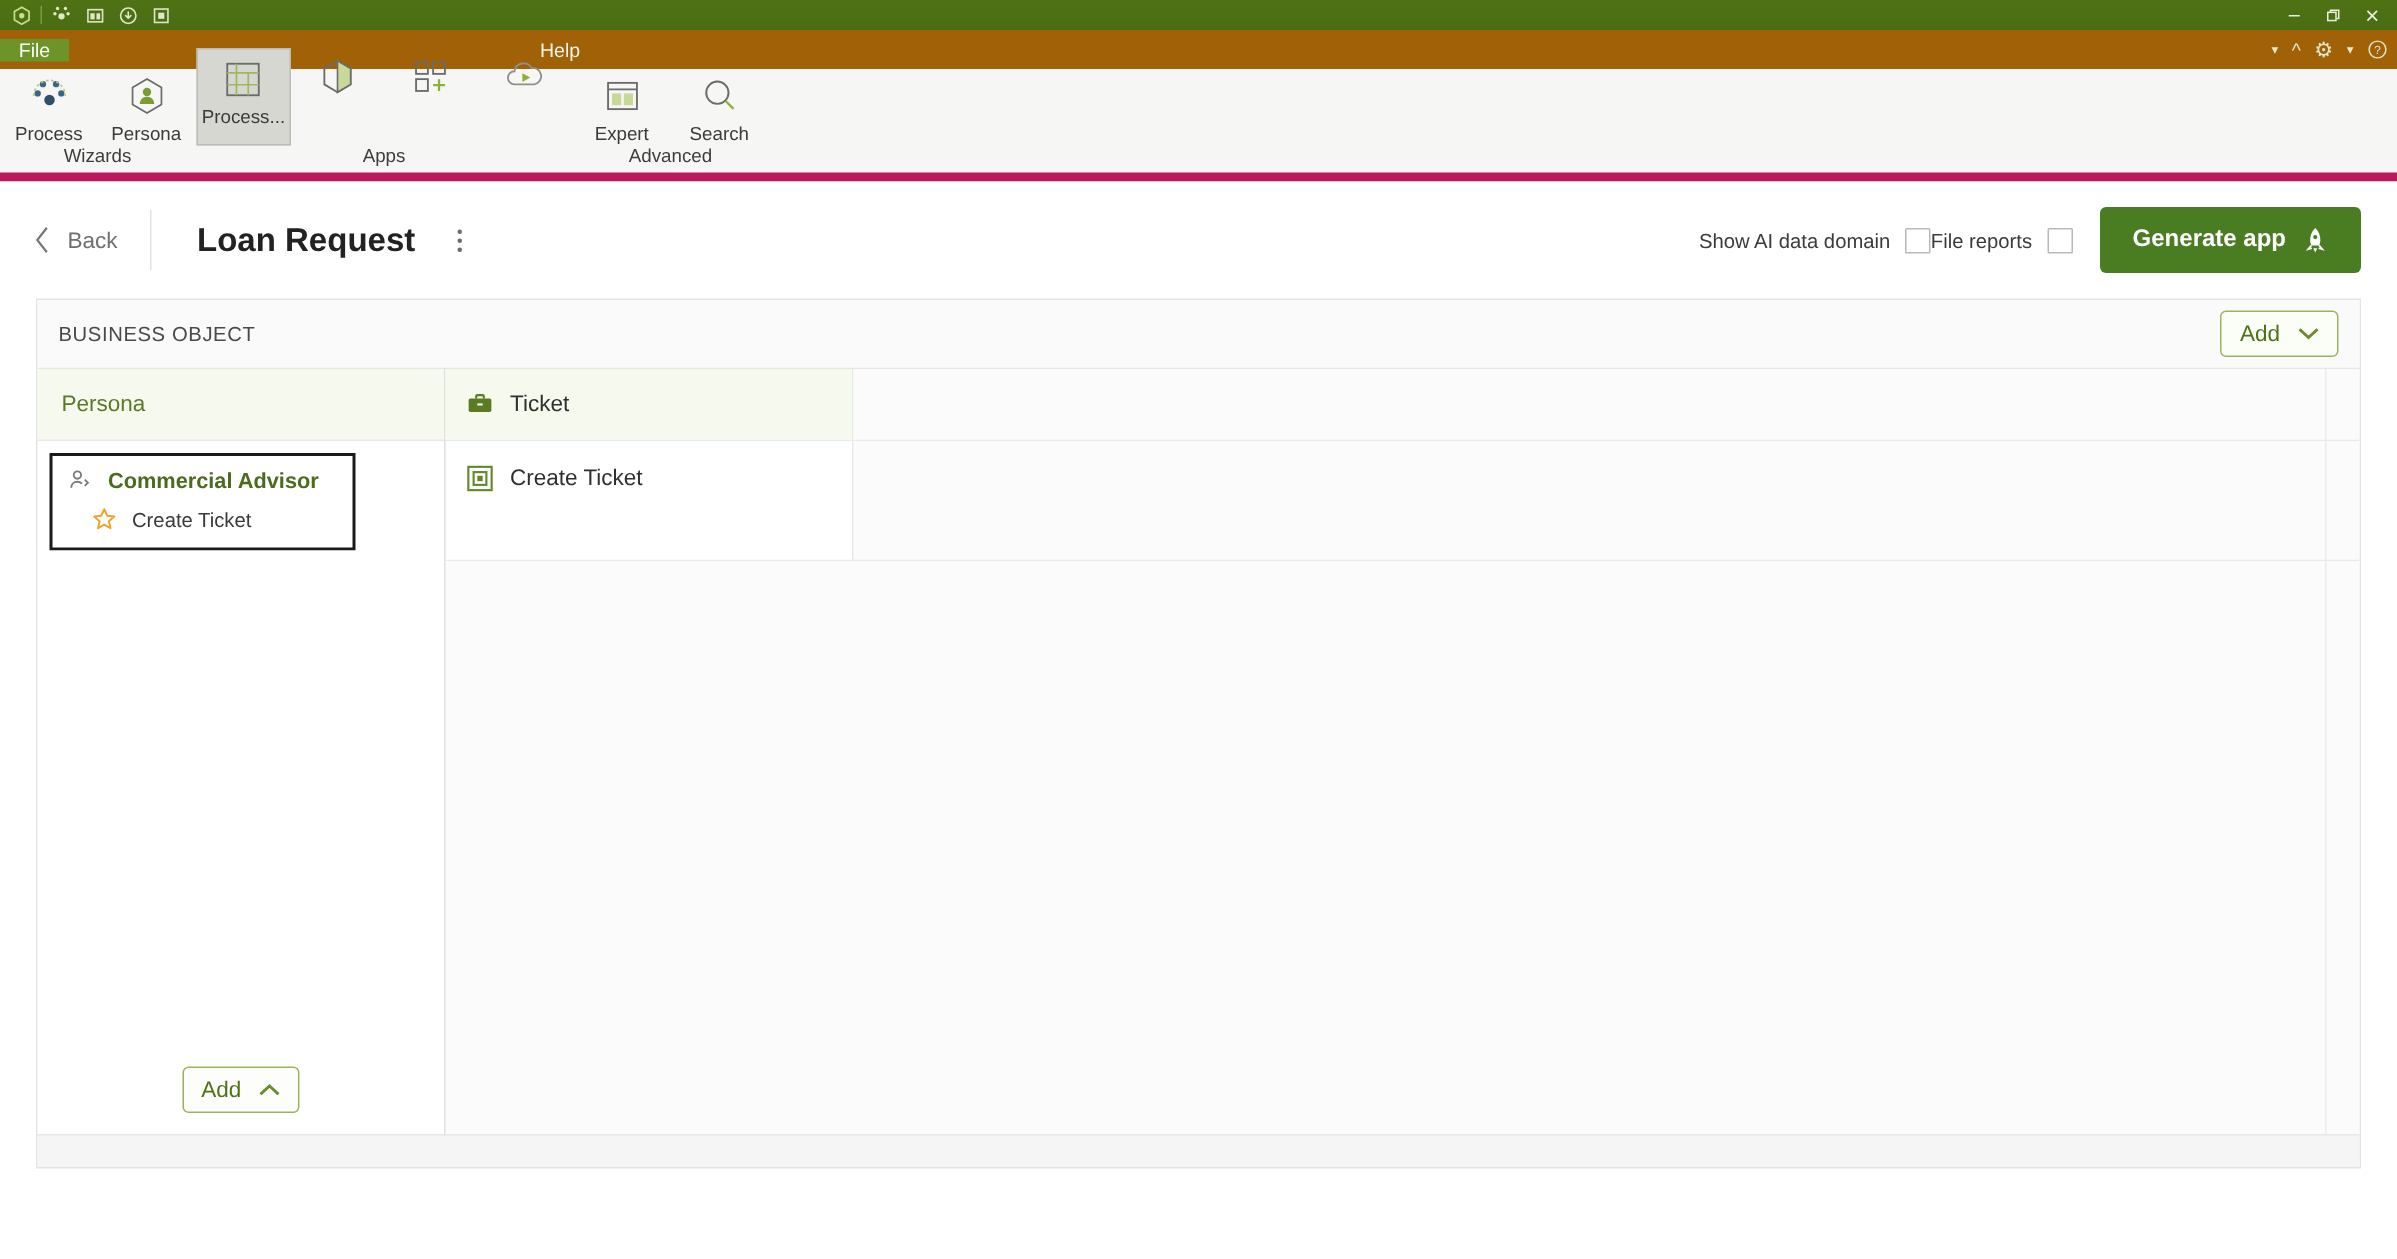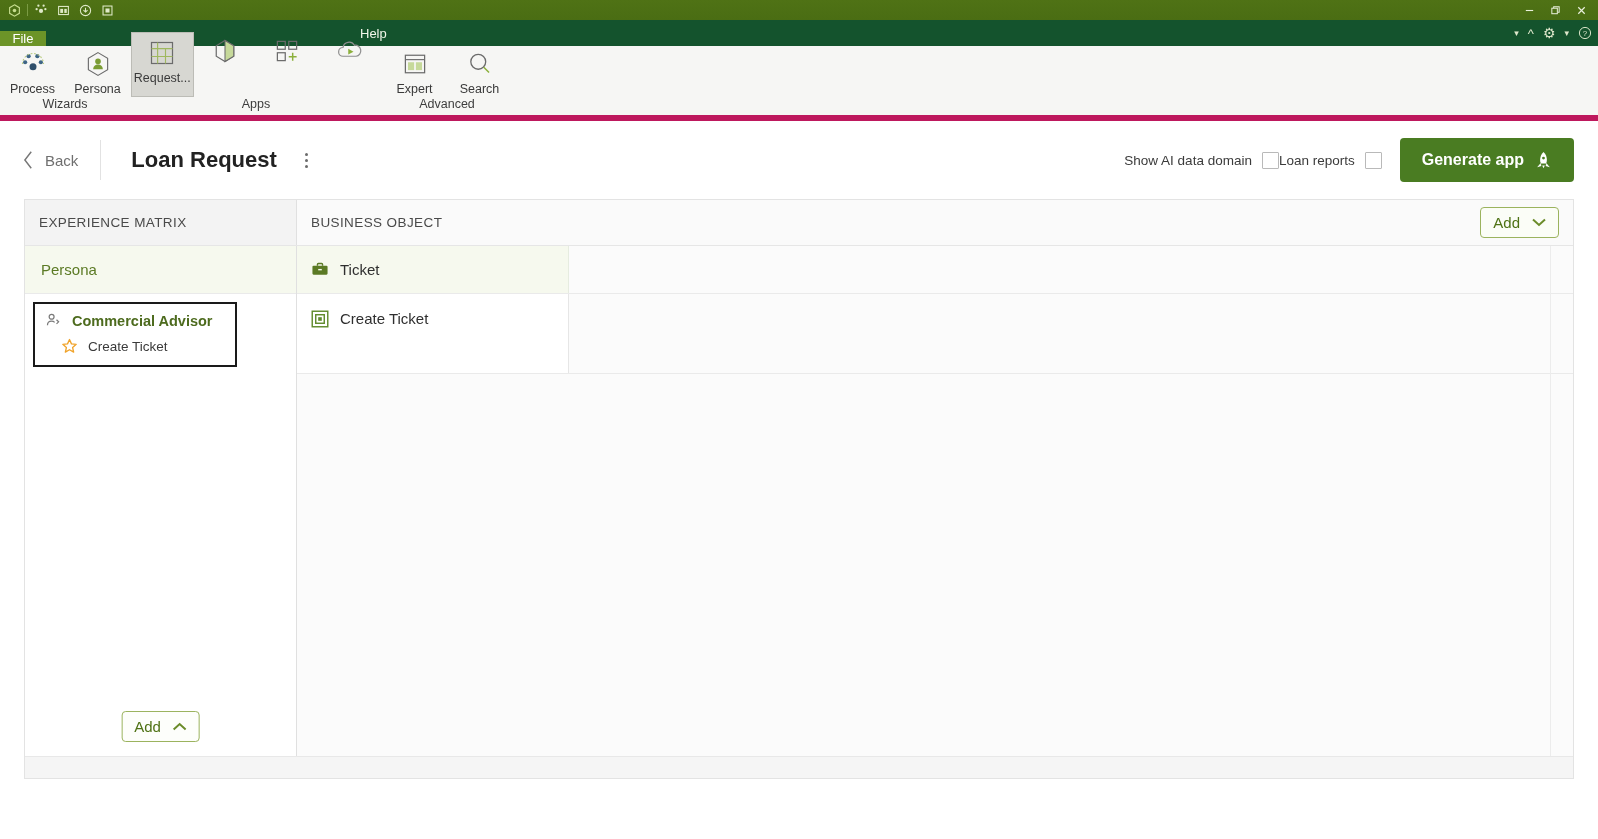--- a/index.html
+++ b/index.html
@@ -34,22 +34,22 @@
     display: flex; align-items: center; gap: 0px; height: 20px;
   }
   .win-btn {
     width: 26px; height: 20px; display: flex; align-items: center; justify-content: center;
     color: #e9f0dc;
   }
 
   
   .tabstrip {
     height: 26px; width: 100%;
-    background: #14532d;
-    display: flex; align-items: flex-end;
+    background: #a16207;
+    display: flex; align-items: center;
     position: relative;
   }
   .tab-file {
     width: 46px;
     background: #6c9428;
     color: #ffffff;
     display: flex; align-items: center; justify-content: center;
     font-size: 13px;
   }
   .tab-active {
@@ -354,21 +354,21 @@
 
   <div class="rgroup" style="width:250px;">
     <div class="rgroup-items">
       <div class="rbtn sel">
         <span class="ico">
           <svg width="28" height="28" viewBox="0 0 32 32">
               <rect x="4" y="4" width="24" height="24" fill="none" stroke="#6b6b6b" stroke-width="1.4"></rect>
               <path d="M4 11h24M11 4v24M20 11v17M4 20h24" stroke="#9fb85f" stroke-width="1.3"></path>
             </svg>
         </span>
-        <span class="lbl">Request...</span>
+        <span class="lbl">Process...</span>
       </div>
       <div class="rbtn-noLabel">
         <span class="ico">
           <svg width="28" height="28" viewBox="0 0 32 32">
               <path d="M16 4l10 6v12l-10 6-10-6V10z" fill="none" stroke="#6b6b6b" stroke-width="1.4"></path>
               <path d="M16 4l10 6v12l-10 6z" fill="#c6d99a" stroke="#6b6b6b" stroke-width="1.2"></path>
             </svg>
         </span>
       </div>
       <div class="rbtn-noLabel">
@@ -440,42 +440,41 @@
     <i></i>
     <i></i>
   </div>
 
   <div class="hdr-right">
     <div class="chk-group">
       <span>Show AI data domain</span>
       <span class="chkbox"></span>
     </div>
     <div class="chk-group">
-      <span>Loan reports</span>
+      <span>File reports</span>
       <span class="chkbox"></span>
     </div>
     <div class="gen-btn">
       <span>Generate app</span>
       <span>
         <svg width="17" height="19" viewBox="0 0 18 20">
             <path d="M9 1c2.6 2.4 3.6 5.6 3.6 8.5 0 1.6-.4 2.9-.9 3.8H6.3c-.5-.9-.9-2.2-.9-3.8C5.4 6.6 6.4 3.4 9 1z" fill="#ffffff"></path>
             <circle cx="9" cy="7.4" r="1.5" fill="#4a7c22"></circle>
             <path d="M6.3 13.3L4 16l2.6-.7M11.7 13.3L14 16l-2.6-.7" fill="none" stroke="#ffffff" stroke-width="1.2"></path>
             <path d="M7.6 15.3h2.8l-1.4 3z" fill="#ffffff"></path>
           </svg>
       </span>
     </div>
   </div>
 </div>
 
 <div class="panel-wrap">
   <div class="panel">
 
     <div class="col-headers">
-      <div class="colh c1">EXPERIENCE MATRIX</div>
       <div class="colh c2">BUSINESS OBJECT</div>
       <div class="addtop">
         <span>Add</span>
         <span>
           <svg width="14" height="9" viewBox="0 0 14 9">
               <path d="M1 1.5L7 7l6-5.5" fill="none" stroke="#6b8c2a" stroke-width="2"></path>
             </svg>
         </span>
       </div>
     </div>

